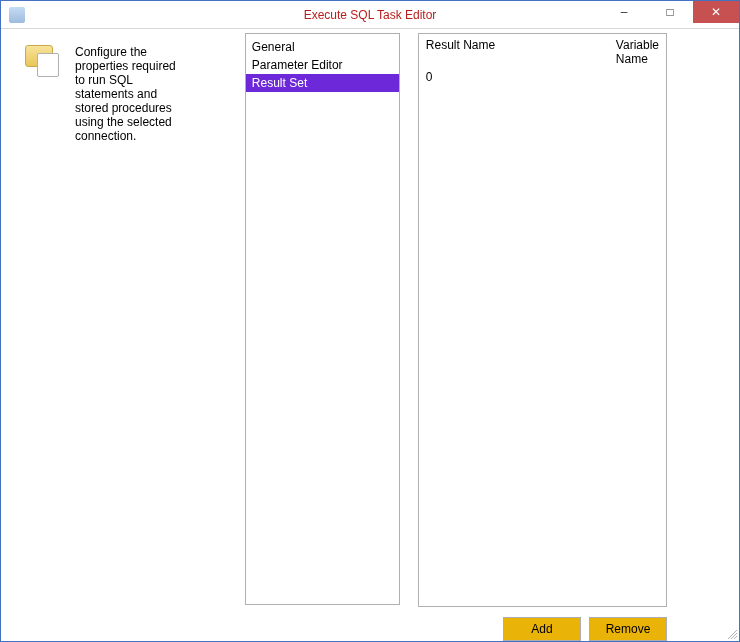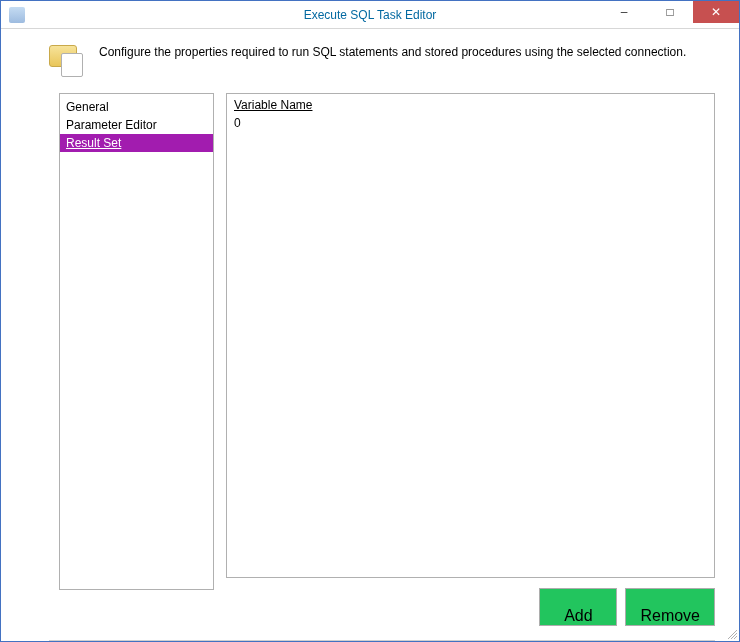--- a/index.html
+++ b/index.html
@@ -23,106 +23,105 @@
     border-bottom: 1px solid #d7d7d7;
     position: relative;
   }
   .title-icon {
     width: 16px; height: 16px; margin-left: 8px;
     background: linear-gradient(#8ab8e6,#3c78c0);
     border-radius: 2px; opacity: 0.5;
   }
   .title-text {
     position: absolute; left: 0; right: 0; text-align: center;
-    color: #0369a1; font-size: 12px;
+    color: #b91c1c; font-size: 12px;
     pointer-events: none;
   }
   .win-controls {
     position: absolute; right: 0; top: 0; display: flex; height: 22px;
   }
   .win-btn {
     width: 46px; height: 22px; display: flex; align-items: center; justify-content: center;
     font-size: 12px; color: #333; cursor: default;
   }
   .win-btn.close { background: #c75050; color: #fff; }
   .content {
-    flex: 1; display: flex; flex-direction: column;
+    flex: 1; display: flex; flex-direction: row;
     padding: 0;
-    margin-left: 24px;
   }
   .header-area {
     padding: 14px 24px 10px 24px;
     display: flex; align-items: flex-start; gap: 14px;
   }
   .header-icon {
     width: 36px; height: 36px; flex-shrink: 0;
     position: relative;
   }
   .header-icon .folder {
     position: absolute; left: 0; top: 2px; width: 28px; height: 22px;
     background: linear-gradient(#f7e39a,#e9c65a);
     border: 1px solid #c9a94a; border-radius: 3px;
   }
   .header-icon .paper {
     position: absolute; left: 12px; top: 10px; width: 22px; height: 24px;
     background: #fff; border: 1px solid #b0b0b0; border-radius: 2px;
   }
   .header-text { color: #000; font-size: 12px; padding-top: 2px; }
   .body-area {
-    flex: 1; display: flex; gap: 12px;
+    flex: 1; display: flex; gap: 18px;
     padding: 0 24px 0 34px;
   }
   .nav-panel {
     width: 155px; border: 1px solid #b0b0b0;
     background: #fff;
     margin-top: 4px; margin-bottom: 36px;
     padding: 4px 0;
   }
   .nav-item {
     padding: 1px 6px; cursor: default;
     line-height: 16px;
   }
   .nav-item.selected {
-    background: #a21caf; color: #fff; text-decoration: underline;
+    background: #6d28d9; color: #fff;
   }
   .right-pane {
     flex: 1; display: flex; flex-direction: column;
     margin-top: 4px;
   }
   .grid-wrap {
     flex: 1; border: 1px solid #b0b0b0; background: #fff;
     padding: 3px;
   }
   .grid-header {
     display: flex; padding: 1px 4px; color: #000;
   }
   .col-result { width: 190px; }
-  .col-var { flex: 1; text-decoration: underline; }
+  .col-var { flex: 1; }
   .grid-row {
     display: flex; align-items: center; padding: 0 4px;
     height: 20px;
   }
   .grid-row .col-result {
     color: #000;
   }
   .var-cell {
     flex: 1; border: 1px dotted #666;
     padding: 1px 4px; background: #fff;
     height: 18px; line-height: 15px;
     margin-right: 2px;
   }
   .add-remove-row {
     display: flex; justify-content: flex-end; gap: 8px;
     padding: 10px 0 0 0;
   }
   .btn {
     min-width: 78px; height: 24px;
-    border: 1px solid #adadad; background: #22c55e;
-    font-family: inherit; font-size: 16px;
-    padding: 18px 14px; cursor: default;
+    border: 1px solid #adadad; background: #eab308;
+    font-family: inherit; font-size: 12px;
+    padding: 4px 14px; cursor: default;
   }
   .btn.default { border: 1px solid #3399ff; }
   .hr {
     border: none; border-top: 1px solid #d0d0d0;
     margin: 14px 24px 0 24px;
   }
   .footer-buttons {
     display: flex; justify-content: flex-end; gap: 8px;
     padding: 12px 24px 16px 24px;
   }
@@ -159,20 +158,21 @@
     <div class="body-area">
       <div class="nav-panel">
         <div class="nav-item">General</div>
         <div class="nav-item">Parameter Editor</div>
         <div class="nav-item selected">Result Set</div>
       </div>
 
       <div class="right-pane">
         <div class="grid-wrap">
           <div class="grid-header">
+            <div class="col-result">Result Name</div>
             <div class="col-var">Variable Name</div>
           </div>
           <div class="grid-row">
             <div class="col-result">0</div>
           </div>
         </div>
         <div class="add-remove-row">
           <button class="btn">Add</button>
           <button class="btn">Remove</button>
         </div>

